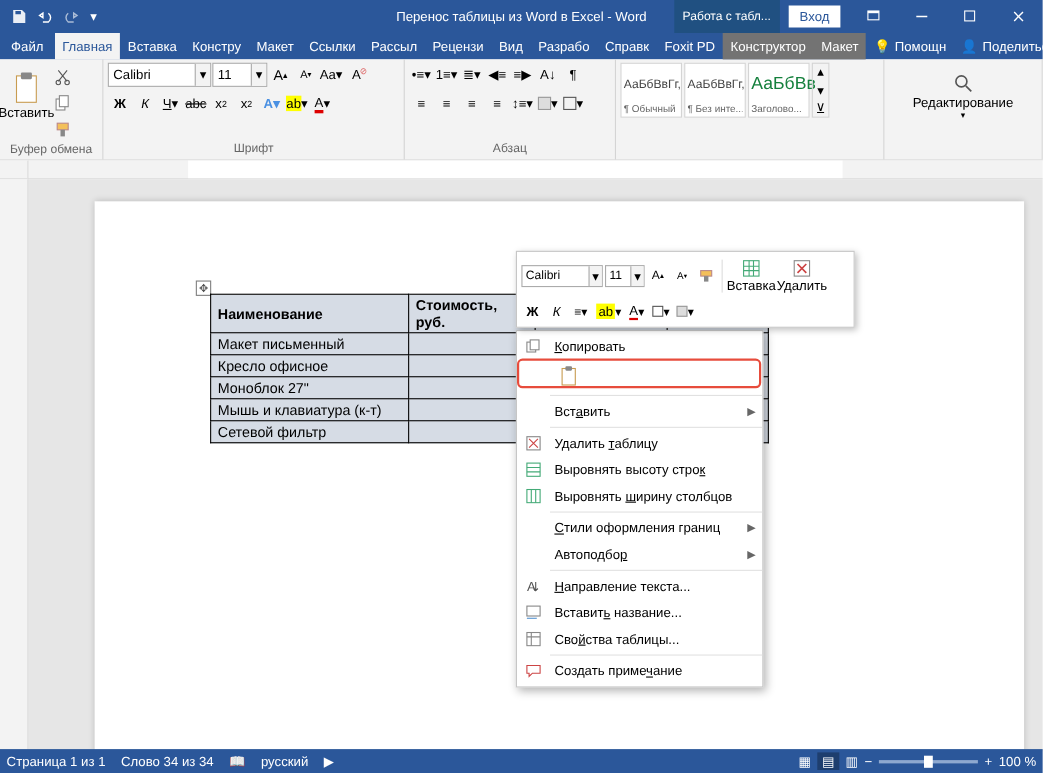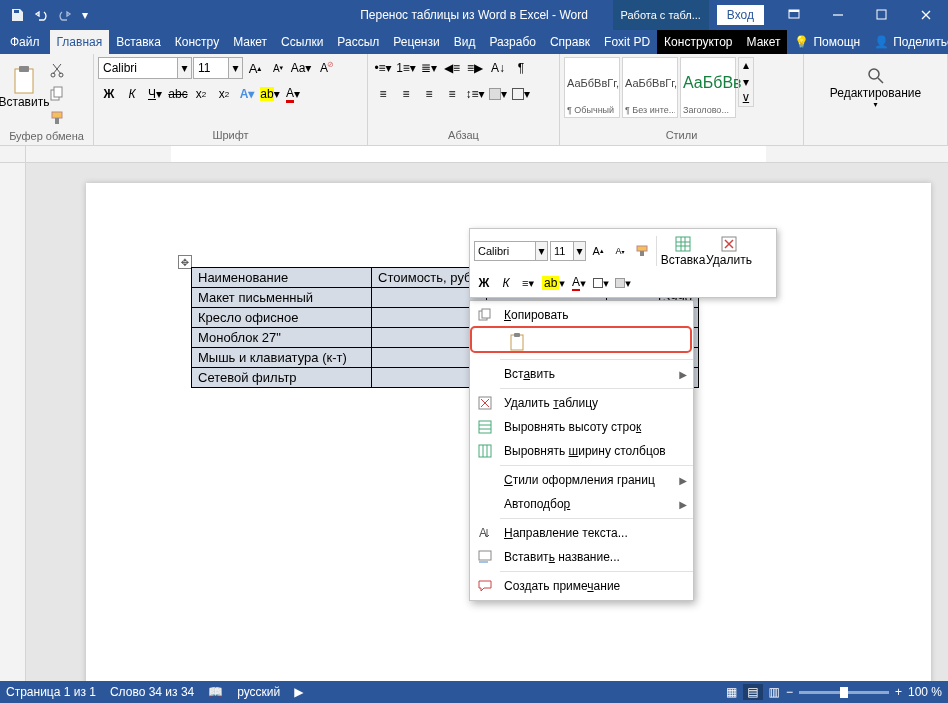--- a/index.html
+++ b/index.html
@@ -9,49 +9,49 @@
 .qat-btn{width:22px;height:22px;display:flex;align-items:center;justify-content:center;color:#fff}
 .title-text{position:absolute;left:50%;transform:translateX(-50%);white-space:nowrap;font-size:12px}
 .table-tools{margin-left:auto;height:100%;display:flex;align-items:center;background:#205081;padding:0 8px;font-size:11px}
 .signin{margin-left:8px;background:#fff;color:#2b579a;padding:3px 10px;font-size:12px}
 .win-btns{display:flex;margin-left:8px}
 .win-btn{width:44px;height:30px;display:flex;align-items:center;justify-content:center;color:#fff}
 .tabs{height:24px;background:#2b579a;display:flex;align-items:stretch;color:#fff}
 .tab{padding:0 7px;display:flex;align-items:center;font-size:12px;white-space:nowrap;cursor:pointer}
 .tab.file{padding:0 10px}
 .tab.active{background:#f3f3f3;color:#2b579a}
-.tab.context{background:#000000}
+.tab.context{background:#737373}
 .tab-right{margin-left:auto;display:flex}
 .ribbon{height:92px;background:#f3f3f3;border-bottom:1px solid #d4d4d4;display:flex}
 .group{border-right:1px solid #d4d4d4;display:flex;flex-direction:column;padding:3px 4px}
 .g-body{flex:1;display:flex;align-items:flex-start;gap:2px}
 .g-label{text-align:center;font-size:11px;color:#666;padding:1px 0}
 .btn-lg{width:40px;height:60px;display:flex;flex-direction:column;align-items:center;justify-content:center;font-size:11px}
 .btn-sm{width:22px;height:22px;display:flex;align-items:center;justify-content:center}
 .font-combo{height:22px;border:1px solid #ababab;background:#fff;display:flex;align-items:center}
 .font-name{width:78px;padding:0 4px}
 .font-size{width:34px;padding:0 4px}
 .combo-arrow{width:14px;background:#f3f3f3;border-left:1px solid #ababab;display:flex;align-items:center;justify-content:center;height:100%}
 .ribbon-row{display:flex;gap:1px;align-items:center}
 .col-stack{display:flex;flex-direction:column;gap:2px}
-.style-box{width:56px;height:61px;border:1px solid #d4d4d4;background:#fff;display:flex;flex-direction:column;padding:2px;font-size:9px}
+.style-box{width:56px;height:50px;border:1px solid #d4d4d4;background:#fff;display:flex;flex-direction:column;padding:2px;font-size:9px}
 .style-preview{flex:1;font-size:11px;color:#444;display:flex;align-items:center}
 .style-preview.heading{color:#15803d;font-size:16px}
 .style-name{font-size:9px;color:#666;white-space:nowrap;overflow:hidden}
 .ruler-h{height:17px;background:#fff;border-bottom:1px solid #d4d4d4;display:flex}
 .ruler-corner{width:26px;border-right:1px solid #d4d4d4;background:#f3f3f3}
 .ruler-body{flex:1;position:relative;background:#f3f3f3}
 .ruler-page{position:absolute;top:0;bottom:0;background:#fff}
 .page-area{display:flex;height:520px}
 .ruler-v{width:26px;background:#f3f3f3;border-right:1px solid #d4d4d4}
 .canvas{flex:1;background:#e6e6e6;position:relative;overflow:hidden}
 .page{position:absolute;left:60px;top:20px;width:845px;height:700px;background:#fff;box-shadow:0 0 6px rgba(0,0,0,.2)}
 .doc-table{position:absolute;left:105px;top:84px;border-collapse:collapse}
 .doc-table td,.doc-table th{border:1px solid #000;padding:2px 6px;font-size:13px;background:#d6dce5}
-.doc-table th{font-weight:normal;text-align:left}
+.doc-table th{font-weight:bold;text-align:left}
 .doc-table .num{text-align:right}
 .move-handle{position:absolute;left:92px;top:72px;width:14px;height:14px;border:1px solid #7f7f7f;background:#fff;display:flex;align-items:center;justify-content:center;font-size:10px;color:#555}
 .mini-toolbar{position:absolute;left:469px;top:228px;right:auto;width:308px;background:#fff;border:1px solid #c6c6c6;box-shadow:2px 2px 6px rgba(0,0,0,.25);padding:4px;display:flex;flex-direction:column;gap:4px;z-index:50}
 .mt-row{display:flex;gap:2px;align-items:center}
 .mt-combo{height:20px;border:1px solid #ababab;display:flex;align-items:center;background:#fff}
 .mt-combo .txt{padding:0 3px;font-size:11px}
 .mt-btn{height:20px;min-width:20px;display:flex;align-items:center;justify-content:center;font-size:11px;padding:0 2px}
 .mt-lbl-btn{flex-direction:column;height:36px;width:44px;font-size:10px;gap:1px}
 .context-menu{position:absolute;left:469px;top:300px;width:225px;background:#fff;border:1px solid #c6c6c6;box-shadow:2px 3px 8px rgba(0,0,0,.3);z-index:49;padding:2px 0}
 .cm-item{height:24px;display:flex;align-items:center;padding:0 6px;gap:10px;font-size:12px;cursor:default}
@@ -258,21 +258,20 @@
       <div class="style-box">
           <div class="style-preview heading">АаБбВв</div>
           <div class="style-name">Заголово...</div>
         </div>
       <div class="col-stack" style="height:50px;justify-content:space-between;border:1px solid #d4d4d4">
         <div class="btn-sm" style="height:16px;width:14px">▴</div>
         <div class="btn-sm" style="height:16px;width:14px">▾</div>
         <div class="btn-sm" style="height:16px;width:14px">⊻</div>
       </div>
     </div>
-    <div class="g-label">Стили</div>
   </div>
 
   <div class="group" style="flex:1">
     <div class="g-body" style="justify-content:center;width:100%">
       <div class="btn-lg" style="width:90px">
         <svg width="20" height="20">
             <circle cx="8" cy="8" r="5" fill="none" stroke="#555" stroke-width="1.5"></circle>
             <line x1="12" y1="12" x2="17" y2="17" stroke="#555" stroke-width="1.5"></line>
           </svg>
         <span>Редактирование</span>
@@ -468,20 +467,30 @@
     </div>
   <div class="cm-item">
       <span class="cm-icon">
         <svg width="14" height="14">
           <rect x="1" y="1" width="12" height="9" fill="none" stroke="#888"></rect>
           <line x1="1" y1="12" x2="10" y2="12" stroke="#48c"></line>
         </svg>
       </span>
       <span class="cm-text">Вставит<u class="acc">ь</u> название...</span>
     </div>
+  <div class="cm-item">
+      <span class="cm-icon">
+        <svg width="14" height="14">
+          <rect x="1" y="1" width="12" height="12" fill="none" stroke="#888"></rect>
+          <line x1="1" y1="5" x2="13" y2="5" stroke="#888"></line>
+          <line x1="5" y1="1" x2="5" y2="13" stroke="#888"></line>
+        </svg>
+      </span>
+      <span class="cm-text">Сво<u class="acc">й</u>ства таблицы...</span>
+    </div>
   <div class="cm-sep"></div>
   <div class="cm-item">
       <span class="cm-icon">
         <svg width="14" height="14">
           <path d="M1 2h12v7H6l-3 3V9H1z" fill="none" stroke="#c44"></path>
         </svg>
       </span>
       <span class="cm-text">Создать приме<u class="acc">ч</u>ание</span>
     </div>
 </div>

